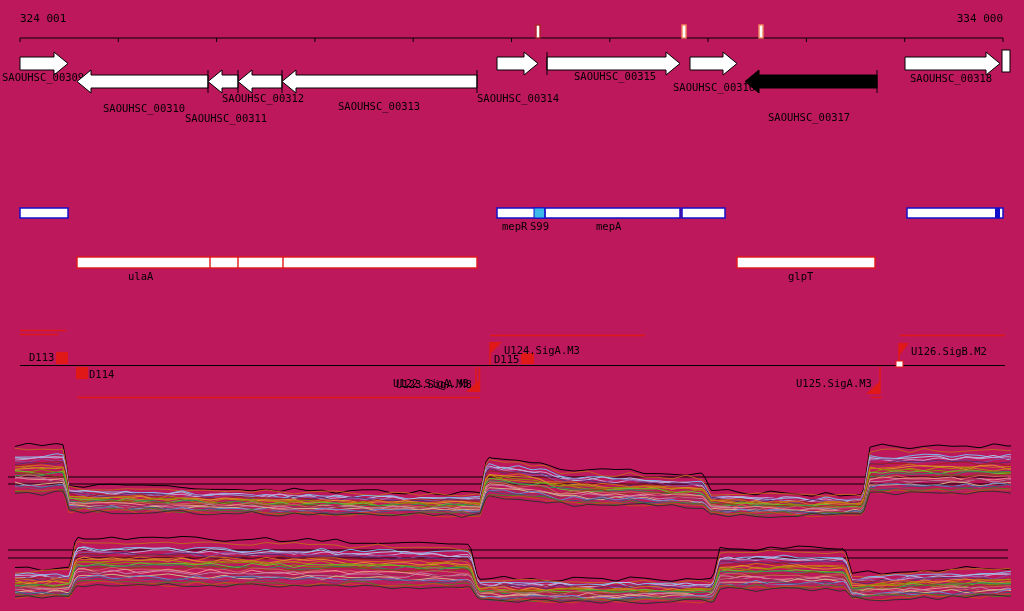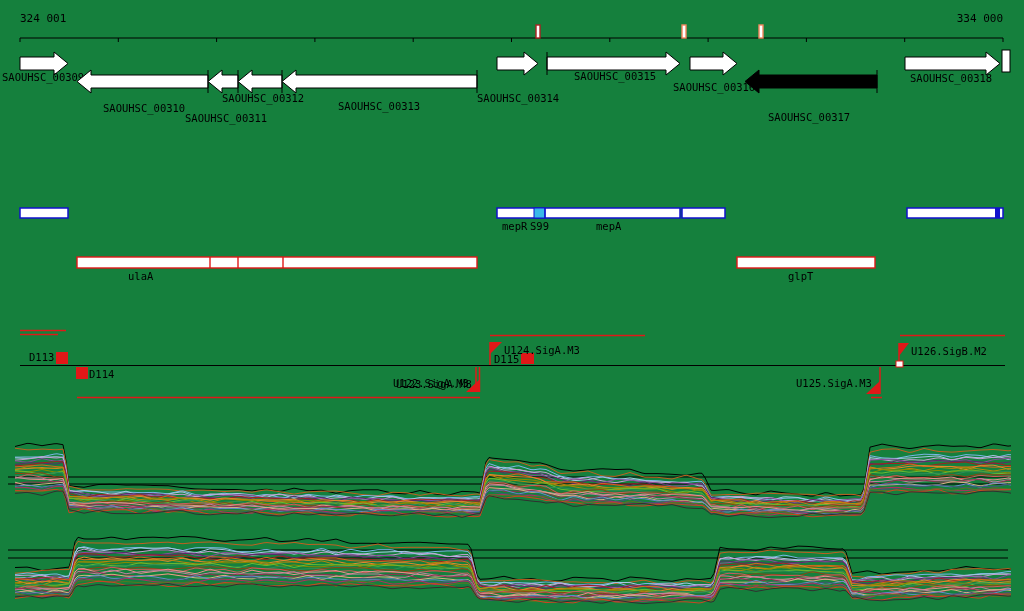--- a/index.html
+++ b/index.html
@@ -1,16 +1,16 @@
 <!DOCTYPE html>
 <html><head>
 <meta charset="utf-8">
 <style>
   html,body{margin:0;padding:0;background:#fff;}
-  .stage{position:relative;width:1024px;height:611px;background:#15803d;overflow:hidden;}
+  .stage{position:relative;width:1024px;height:611px;background:#be185d;overflow:hidden;}
   svg text{font-family:"DejaVu Sans Mono",monospace;font-size:10.5px;fill:#000;}
   svg text.ruler-label{font-size:11px;}
 </style>
 </head>
 <body>
 
 <div class="stage">
   <svg id="gv" width="1024" height="611" viewBox="0 0 1024 611">
     <text class="ruler-label" x="20" y="22">324 001</text>
     <text class="ruler-label" x="1003" y="22" text-anchor="end">334 000</text>

